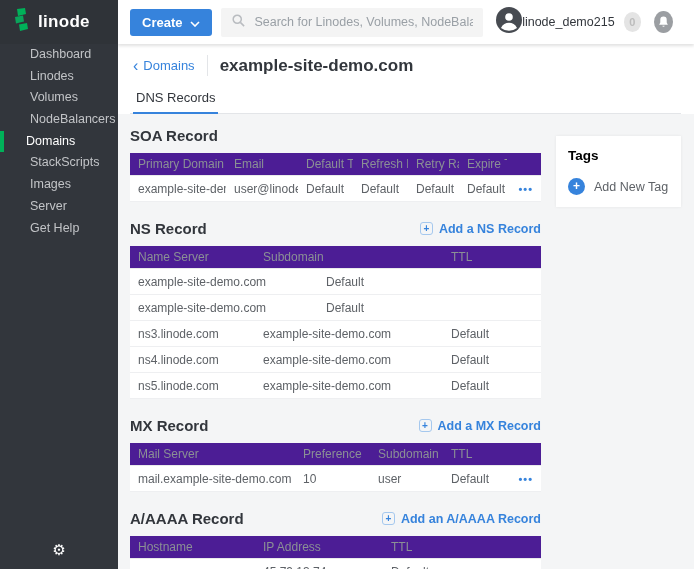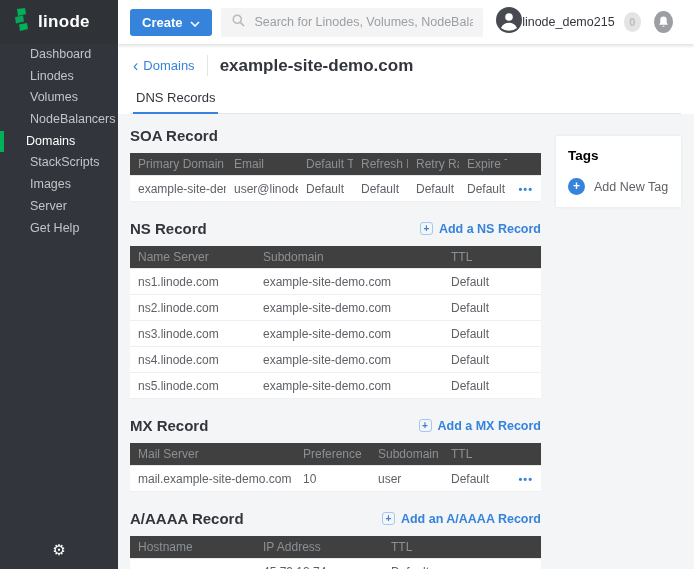--- a/index.html
+++ b/index.html
@@ -40,21 +40,21 @@
   .right-col { width:125px; margin-left:15px; }
 
   .section + .section { margin-top:18px; }
   .section-head { display:flex; align-items:center; justify-content:space-between; margin-bottom:9px; height:17px; }
   .section-title { font-size:15px; font-weight:bold; color:#32363C; }
   .add-link { display:flex; align-items:center; gap:6px; color:#3683DC; font-size:12.5px; font-weight:600; cursor:pointer; text-decoration:none; }
   .plus-box { width:13px; height:13px; border:1px solid #a5c8ee; border-radius:3px; color:#3683DC; font-size:10px; line-height:11px; text-align:center; font-weight:bold; }
 
   .table { background:#fff; }
   .trow { display:flex; align-items:center; height:26px; border-bottom:1px solid #eeeff1; background:#fff; }
-  .trow.thead { background:#404040; height:23px; border-bottom:1px solid #e9eaeb; }
+  .trow.thead { background:#4c1d95; height:23px; border-bottom:1px solid #e9eaeb; }
   .tcell { font-size:12px; color:#5e6267; padding-left:8px; white-space:nowrap; overflow:hidden; }
   .thead .tcell { color:#8b9095; }
   .tcell.grow { flex:1; }
   .action-cell { width:34px; text-align:right; padding-right:8px; color:#3683DC; font-weight:bold; letter-spacing:1px; font-size:11px; cursor:pointer; }
 
   .card { background:#fff; margin-top:22px; padding:12px; box-shadow:0 0 3px rgba(0,0,0,.07); }
   .card-title { font-size:13.5px; font-weight:bold; color:#000000; }
   .add-tag { display:flex; align-items:center; gap:9px; margin-top:15px; font-size:12.5px; color:#5e6267; cursor:pointer; }
   .plus-circle { width:17px; height:17px; border-radius:50%; background:#3683DC; color:#fff; font-size:12px; line-height:16px; text-align:center; font-weight:bold; flex:none; }
 </style>
@@ -173,26 +173,24 @@
               <span>Add a NS Record</span>
             </a>
           </div>
           <div class="table">
             <div class="trow thead">
               <div class="tcell" style="width: 125px;">Name Server</div>
               <div class="tcell" style="width: 188px;">Subdomain</div>
               <div class="tcell grow">TTL</div>
             </div>
             <div class="trow">
-              <div class="tcell" style="width: 125px;">ns1.linode.com</div>
-              <div class="tcell" style="width: 188px;">example-site-demo.com</div>
-              <div class="tcell grow">Default</div>
-            </div>
-            <div class="trow">
-              <div class="tcell" style="width: 125px;">ns2.linode.com</div>
+              <div class="tcell" style="width: 188px;">example-site-demo.com</div>
+              <div class="tcell grow">Default</div>
+            </div>
+            <div class="trow">
               <div class="tcell" style="width: 188px;">example-site-demo.com</div>
               <div class="tcell grow">Default</div>
             </div>
             <div class="trow">
               <div class="tcell" style="width: 125px;">ns3.linode.com</div>
               <div class="tcell" style="width: 188px;">example-site-demo.com</div>
               <div class="tcell grow">Default</div>
             </div>
             <div class="trow">
               <div class="tcell" style="width: 125px;">ns4.linode.com</div>

